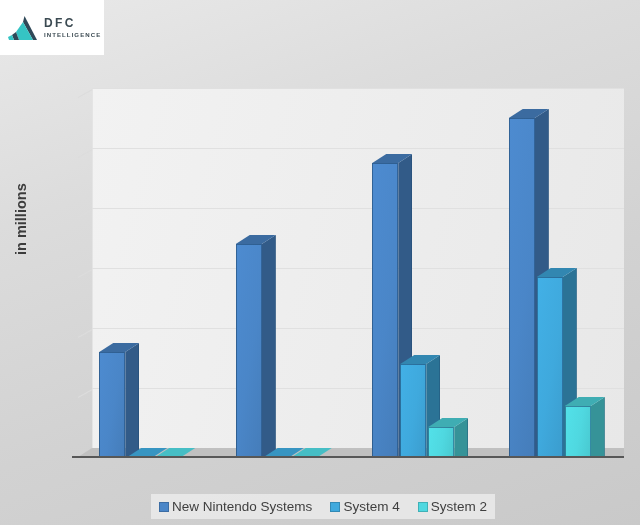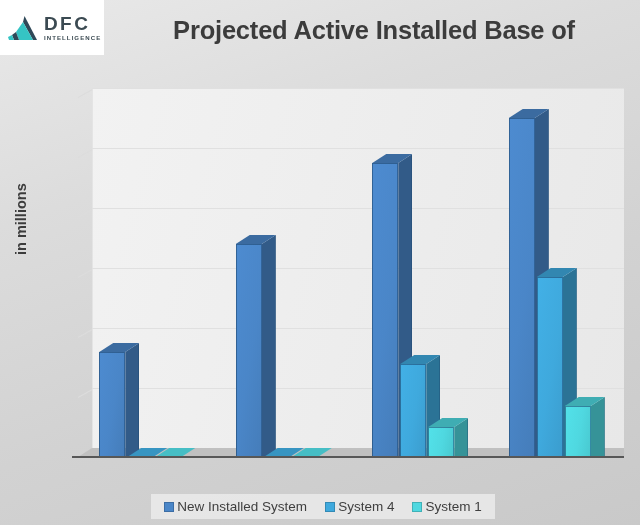--- a/index.html
+++ b/index.html
@@ -17,21 +17,21 @@
   #logo-box {
     position: absolute; left: 0; top: 0;
     width: 104px; height: 55px;
     background: #ffffff;
     display: flex; align-items: center; gap: 3px;
     padding-left: 7px;
   }
   #logo-mark { width: 34px; height: 30px; flex: none; }
   #logo-text { display: flex; flex-direction: column; line-height: 1; }
   #logo-word {
-    font-size: 19px; font-weight: 700; color: #3b4a52;
+    font-size: 12px; font-weight: 700; color: #3b4a52;
     letter-spacing: 2.4px;
   }
   #logo-sub {
     font-size: 6.1px; font-weight: 600; color: #3b4a52;
     letter-spacing: 1.05px; margin-top: 2.5px;
   }
 
   
   #chart-title {
     position: absolute; left: 116px; top: 14px; width: 516px;
@@ -134,21 +134,20 @@
     <polygon points="9,19 12,27 7,27 5,22" fill="#2f4858"></polygon>
     <polygon points="5,22 7,27 2,27 1,24" fill="#35c4c4"></polygon>
   </svg>
   <div id="logo-text">
     <span id="logo-word">DFC</span>
     <span id="logo-sub">INTELLIGENCE</span>
   </div>
 </div>
 
 <div id="chart-title">
-  <div>Projected Active Installed Base of</div>
 </div>
 
 <div id="ylabel">in millions</div>
 
 <div id="plot">
   <div id="wall"></div>
   <div id="wall-left-edge"></div>
   <div id="gridlines">
       <div class="gridline" style="top: 291px;"></div>
       <div class="gridline-skew" style="top: 300px;"></div>
@@ -219,23 +218,23 @@
       </div>
     </div>
   <div id="axis-line"></div>
   <div id="yticks"></div>
   <div id="xticks"></div>
 </div>
 
 <div id="legend">
     <div class="legend-item">
       <span class="legend-swatch" style="background: rgb(74, 134, 200);"></span>
-      <span class="legend-label">New Installed System</span>
+      <span class="legend-label">New Nintendo Systems</span>
     </div>
     <div class="legend-item">
       <span class="legend-swatch" style="background: rgb(63, 169, 221);"></span>
       <span class="legend-label">System 4</span>
     </div>
     <div class="legend-item">
       <span class="legend-swatch" style="background: rgb(79, 216, 224);"></span>
-      <span class="legend-label">System 1</span>
+      <span class="legend-label">System 2</span>
     </div>
   </div>
 
 </body></html>

